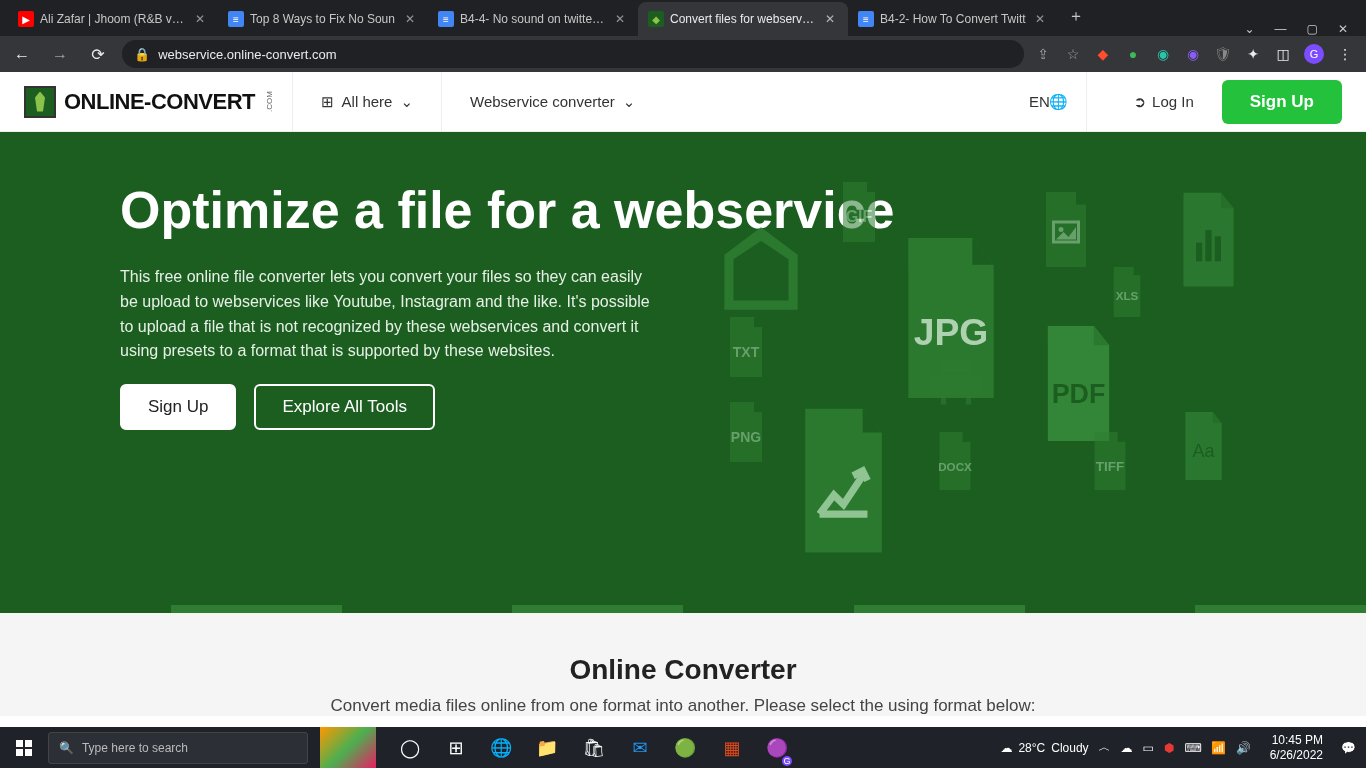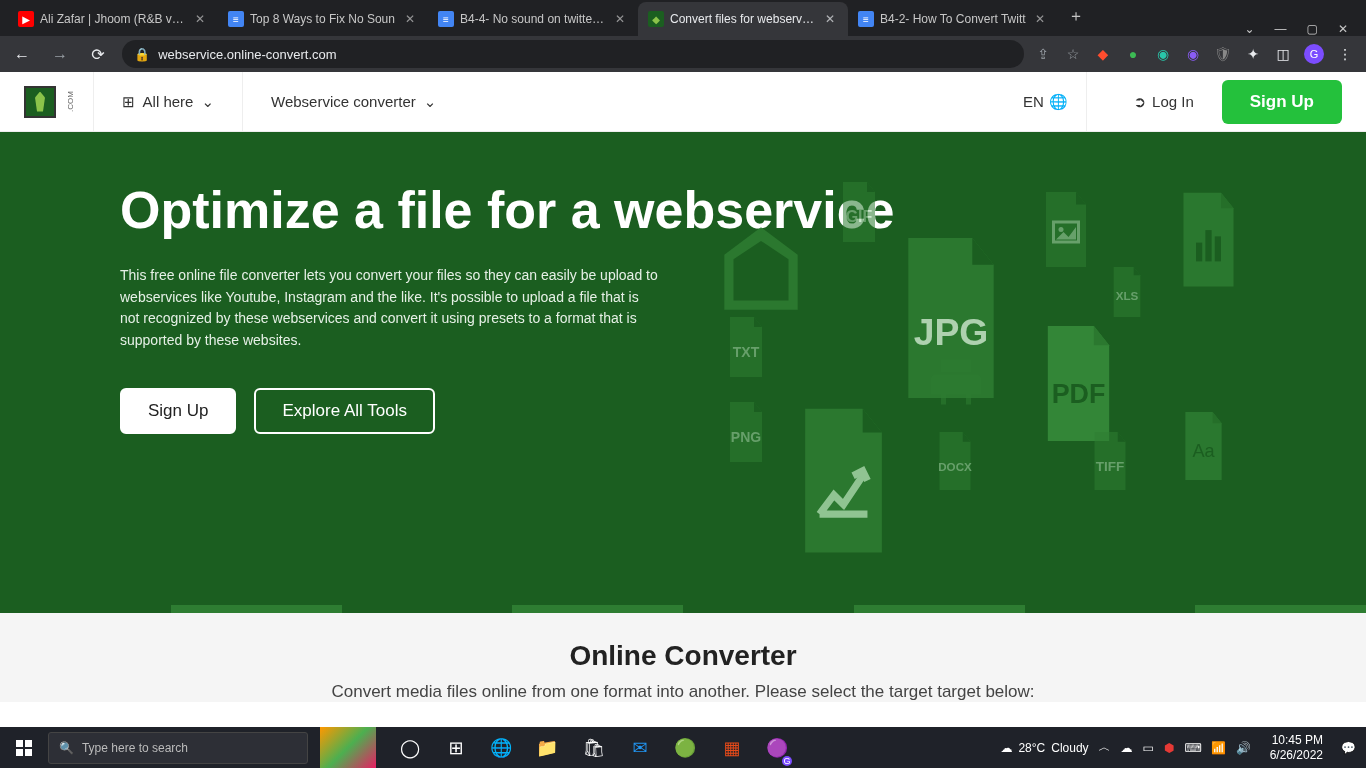--- a/index.html
+++ b/index.html
@@ -36,40 +36,40 @@
 .site-header { height: 60px; background: #fff; display: flex; align-items: center; padding: 0 24px; border-bottom: 1px solid #eee; }
 .logo { display: flex; align-items: center; gap: 8px; }
 .logo-mark { width: 32px; height: 32px; background: #1b5e20; border: 2px solid #333; position: relative; }
 .logo-mark::after { content: ""; position: absolute; left: 9px; top: 4px; width: 10px; height: 20px; background: #8bc34a; clip-path: polygon(50% 0, 100% 30%, 80% 100%, 20% 100%, 0 30%); }
 .logo-text { font-weight: 800; font-size: 22px; color: #111; letter-spacing: -0.5px; }
 .logo-text .nvert { color: #111; }
 .logo-com { font-size: 8px; color: #666; writing-mode: vertical-rl; transform: rotate(180deg); margin-left: 2px; }
 .nav-sep { width: 1px; height: 60px; background: #eee; margin: 0 18px; }
 .nav-item { display: flex; align-items: center; gap: 8px; color: #333; font-size: 15px; cursor: pointer; padding: 0 10px; }
 .spacer { flex: 1; }
-.lang { display: flex; align-items: center; gap: 6px; color: #333; font-size: 15px; cursor: pointer; }
+.lang { display: flex; align-items: center; color: #333; font-size: 15px; cursor: pointer; }
 .login { display: flex; align-items: center; gap: 6px; color: #333; font-size: 15px; margin: 0 28px; cursor: pointer; }
 .signup-btn { background: #24c13c; color: #fff; border: none; padding: 12px 28px; border-radius: 6px; font-size: 17px; font-weight: 600; cursor: pointer; }
 
 
 .hero { background: #1b5e20; height: 473px; padding: 46px 120px 0; position: relative; overflow: hidden; }
 .hero h1 { color: #fff; font-size: 52px; font-weight: 700; line-height: 1.25; margin-bottom: 22px; }
-.hero p { color: #e6f0e6; font-size: 14px; line-height: 1.55; max-width: 540px; margin-bottom: 36px; }
+.hero p { color: #e6f0e6; font-size: 16px; line-height: 1.55; max-width: 540px; margin-bottom: 20px; }
 .hero-btns { display: flex; gap: 18px; }
 .hero-signup { background: #fff; color: #222; border: 2px solid #fff; padding: 11px 26px; border-radius: 6px; font-size: 17px; cursor: pointer; }
 .hero-explore { background: transparent; color: #fff; border: 2px solid #fff; padding: 11px 26px; border-radius: 6px; font-size: 17px; cursor: pointer; }
 .hero-icons { position: absolute; right: 80px; top: 30px; width: 600px; height: 420px; }
 .hero-icons .fi { position: absolute; opacity: 0.55; }
 .hero-icons .fi.big { opacity: 0.85; margin-top: 36px; }
 .fi svg { display: block; }
 .colorbar { height: 8px; display: flex; }
 .colorbar div { flex: 1; }
 
 
-.below { background: #f5f5f5; padding: 27px 0 0; text-align: center; }
+.below { background: #f5f5f5; padding: 41px 0 0; text-align: center; }
 .below h2 { font-size: 28px; font-weight: 700; color: #222; margin-bottom: 10px; }
 .below p { font-size: 17px; color: #444; }
 
 
 .taskbar { position: absolute; bottom: 0; left: 0; right: 0; height: 41px; background: #1f2229; display: flex; align-items: center; color: #fff; font-size: 12px; }
 .start { width: 48px; height: 41px; display: flex; align-items: center; justify-content: center; cursor: pointer; }
 .search-box { display: flex; align-items: center; background: #2d2f36; height: 32px; width: 260px; border-radius: 3px; padding: 0 10px; gap: 8px; color: #bbb; border: 1px solid #444; margin-right: 12px; }
 .task-icons { display: flex; align-items: center; gap: 2px; margin-left: 8px; }
 .task-icons .ti { width: 44px; height: 41px; display: flex; align-items: center; justify-content: center; cursor: pointer; font-size: 18px; }
 .tray { margin-left: auto; display: flex; align-items: center; gap: 10px; padding-right: 10px; }
@@ -137,20 +137,23 @@
     <span class="ico" style="background:#7c4dff;color:#fff;border-radius:50%;width:20px;height:20px;font-size:11px">G</span>
     <span class="ico" style="color:#e8eaed">⋮</span>
   </div>
 </div>
 
 <div class="page">
 
   <div class="site-header">
     <div class="logo">
       <div class="logo-mark"></div>
+      <span class="logo-text">
+        <span>ONLINE-</span><span class="nvert">CONVERT</span>
+      </span>
       <span class="logo-com">.COM</span>
     </div>
     <div class="nav-sep"></div>
     <div class="nav-item">
       <span>⊞</span>
       <span>All here</span>
       <span>⌄</span>
     </div>
     <div class="nav-sep"></div>
     <div class="nav-item">
@@ -301,21 +304,21 @@
       <div style="background:#1b5e20"></div>
     <div style="background:#2e7d32"></div>
       <div style="background:#1b5e20"></div>
       <div style="background:#2e7d32"></div>
     <div style="background:#1b5e20"></div>
       <div style="background:#2e7d32"></div>
   </div>
 
   <div class="below">
     <h2>Online Converter</h2>
-    <p>Convert media files online from one format into another. Please select the target target below:</p>
+    <p>Convert media files online from one format into another. Please select the using format below:</p>
   </div>
 </div>
 
 <div class="taskbar">
   <div class="start">
     <svg width="16" height="16" viewBox="0 0 16 16">
         <rect x="0" y="0" width="7" height="7" fill="#fff"></rect>
         <rect x="9" y="0" width="7" height="7" fill="#fff"></rect>
         <rect x="0" y="9" width="7" height="7" fill="#fff"></rect>
         <rect x="9" y="9" width="7" height="7" fill="#fff"></rect>

